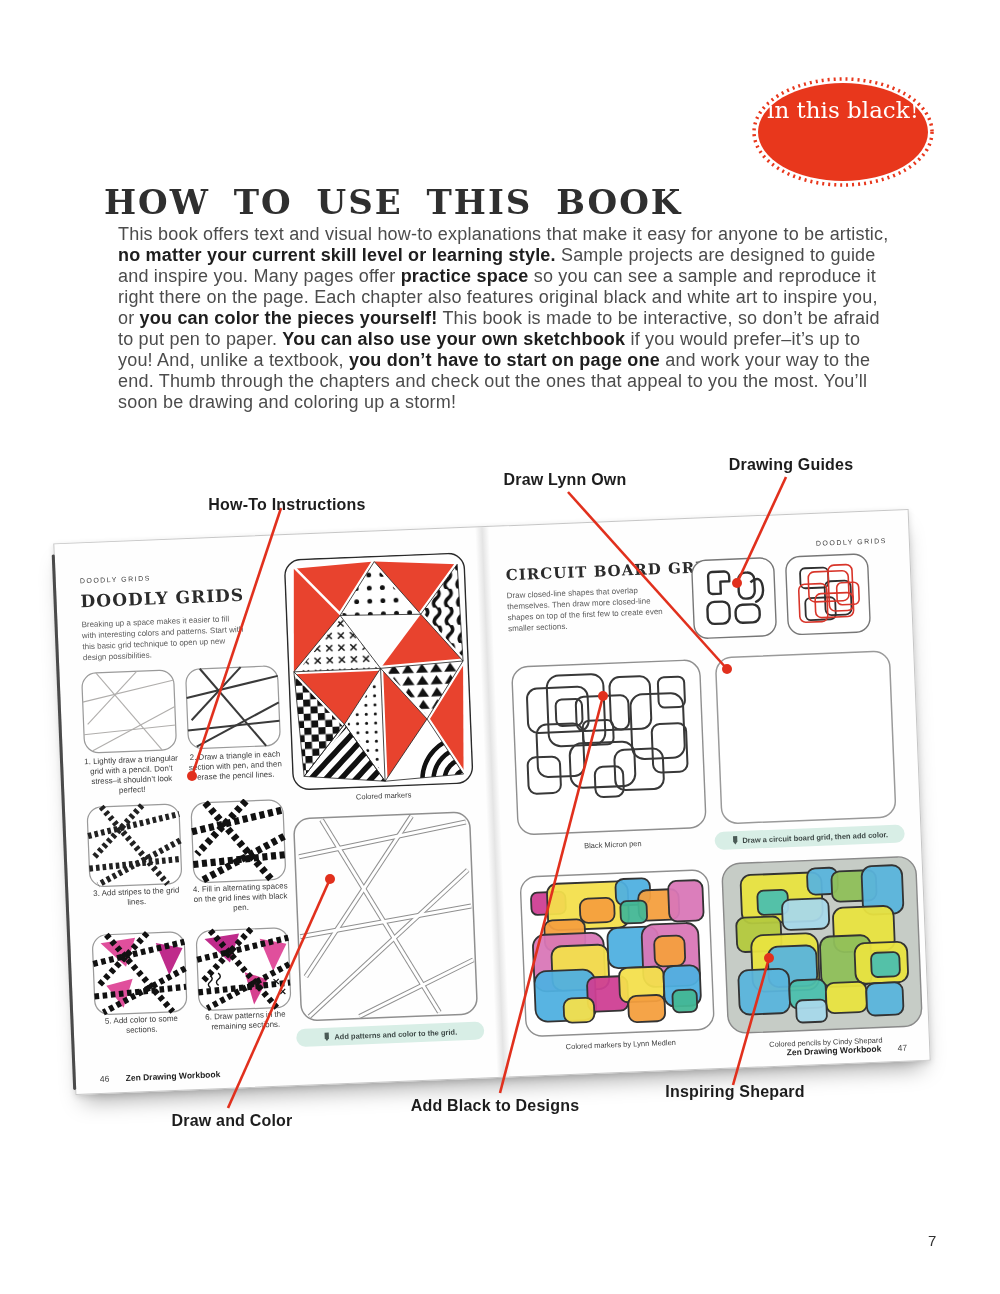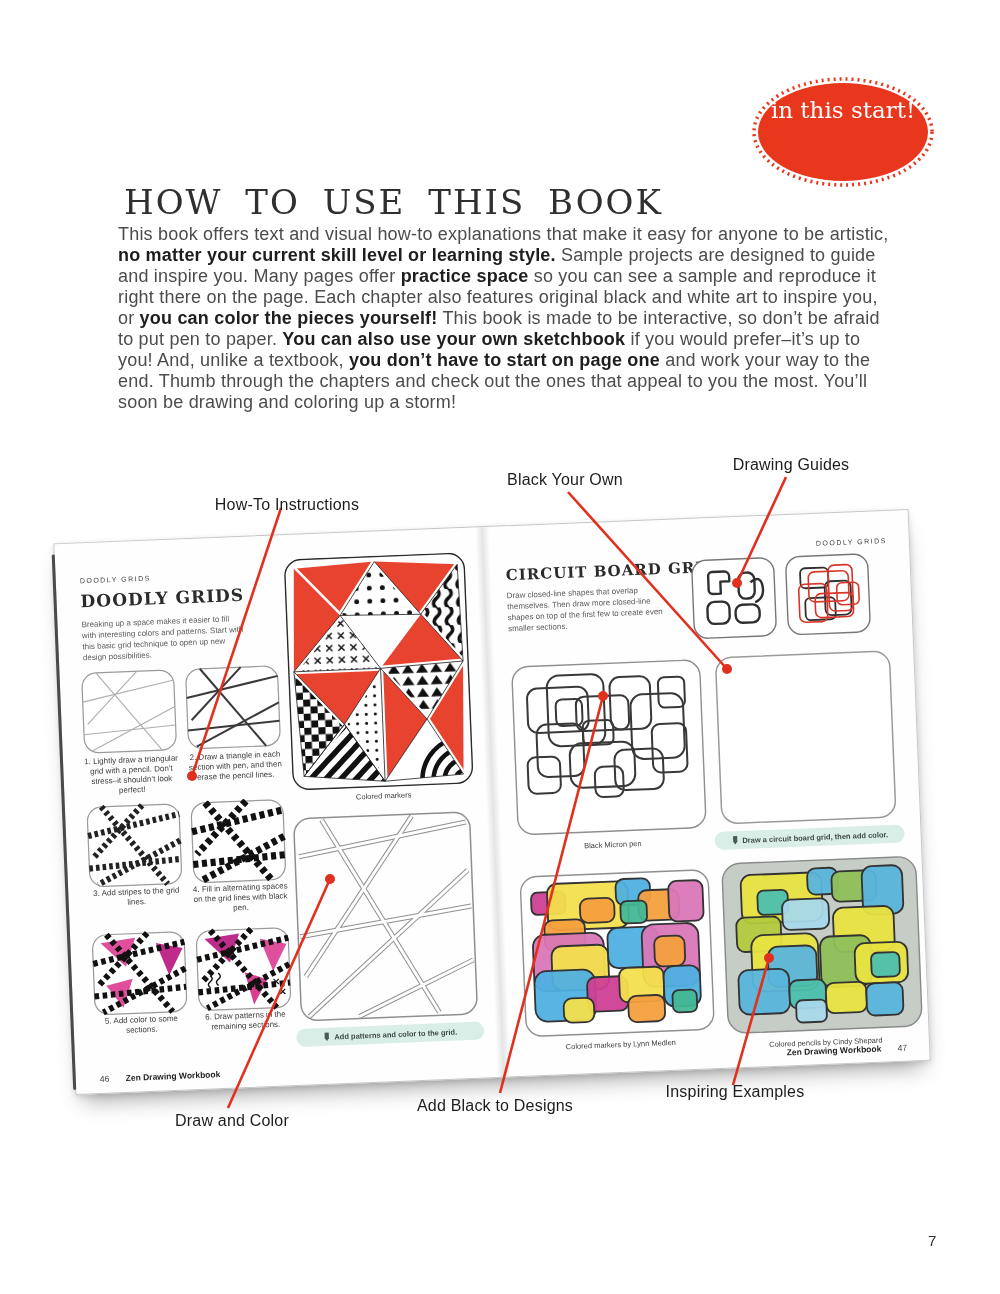--- a/index.html
+++ b/index.html
@@ -7,28 +7,28 @@
   body { position:relative; width:1000px; height:1294px; background:#ffffff; overflow:hidden;
          font-family:"Liberation Sans", sans-serif; color:#4a4a4a; }
 
   
   .badge { position:absolute; left:748px; top:74px; width:190px; height:116px; }
   .badge svg { position:absolute; left:0; top:0; }
   .badge .badge-text { position:absolute; left:0; top:22px; width:100%; text-align:center;
       font-family:"DejaVu Serif", serif; color:#ffffff; font-size:23px; line-height:28px; }
 
   
-  .headline { position:absolute; left:124px; top:182px; font-family:"DejaVu Serif", serif;
-      font-size:34px; font-weight:400; color:#2f2f2f; letter-spacing:2px; word-spacing:10px; }
+  .headline { position:absolute; left:104px; top:182px; font-family:"DejaVu Serif", serif;
+      font-size:34px; font-weight:700; color:#2f2f2f; letter-spacing:2px; word-spacing:10px; }
   .intro { position:absolute; left:118px; top:224px; width:776px; font-size:18px;
       line-height:21px; color:#4c4c4c; letter-spacing:0.2px; }
   .intro .b { font-weight:bold; color:#1e1e1e; }
 
   
-  .callout { position:absolute; transform:translateX(-50%); font-size:16px; font-weight:normal;
+  .callout { position:absolute; transform:translateX(-50%); font-size:16px; font-weight:bold;
       color:#1d1d1d; white-space:nowrap; z-index:6; letter-spacing:0.2px; }
 
   
   .overlay { position:absolute; left:0; top:0; z-index:5; pointer-events:none; }
 
   
   .spread { position:absolute; left:64px; top:526px; width:856px; height:552px;
       background:#fefefe; border:1px solid #c6c6c6; transform:rotate(-2.3deg);
       box-shadow:0 14px 22px -8px rgba(0,0,0,0.35), 0 2px 6px rgba(0,0,0,0.12); z-index:1; }
   .spread::before { content:""; position:absolute; left:-3px; top:10px; bottom:4px; width:3px;
@@ -108,33 +108,33 @@
     </pattern>
   </defs>
 </svg>
 
 <div class="badge">
   <svg width="190" height="116" viewBox="0 0 190 116">
     <ellipse cx="95" cy="58" rx="89" ry="53" fill="none" stroke="#e8371c" stroke-width="3.5" stroke-dasharray="2 4"></ellipse>
     <ellipse cx="95" cy="58" rx="85" ry="49" fill="#e8371c"></ellipse>
   </svg>
   <div class="badge-text">
-    <div>in this start!</div>
+    <div>in this black!</div>
   </div>
 </div>
 
 <h1 class="headline">HOW TO USE THIS BOOK</h1>
 <p class="intro"><span>This book offers text and visual how-to explanations that make it easy for anyone to be artistic, </span><span class="b">no matter your current skill level or learning style.</span><span> Sample projects are designed to guide and inspire you. Many pages offer </span><span class="b">practice space</span><span> so you can see a sample and reproduce it right there on the page. Each chapter also features original black and white art to inspire you, or </span><span class="b">you can color the pieces yourself!</span><span> This book is made to be interactive, so don’t be afraid to put pen to paper. </span><span class="b">You can also use your own sketchbook</span><span> if you would prefer–it’s up to you! And, unlike a textbook, </span><span class="b">you don’t have to start on page one</span><span> and work your way to the end. Thumb through the chapters and check out the ones that appeal to you the most. You’ll soon be drawing and coloring up a storm!</span></p>
 
 <div class="callout" style="left:287px; top:496px;">How-To Instructions</div>
-<div class="callout" style="left:565px; top:471px;">Black Your Own</div>
+<div class="callout" style="left:565px; top:471px;">Draw Lynn Own</div>
 <div class="callout" style="left:791px; top:456px;">Drawing Guides</div>
 <div class="callout" style="left:232px; top:1112px;">Draw and Color</div>
 <div class="callout" style="left:495px; top:1097px;">Add Black to Designs</div>
-<div class="callout" style="left:735px; top:1083px;">Inspiring Examples</div>
+<div class="callout" style="left:735px; top:1083px;">Inspiring Shepard</div>
 
 <div class="spread">
   <div class="gutter"></div>
 
   <div class="run-head" style="left:24px; top:34px;">DOODLY GRIDS</div>
   <div class="pg-title" style="left:24px; top:48px; font-size:17px;">DOODLY GRIDS</div>
   <div class="pg-intro" style="left:24px; top:76px; width:164px;">Breaking up a space makes it easier to fill with interesting colors and patterns. Start with this basic grid technique to open up new design possibilities.</div>
 
   <svg class="thumb" style="left:20px; top:128px;" width="96" height="84" viewBox="0 0 94 82">
     <rect x="2" y="2" width="90" height="78" rx="14" fill="#fff" stroke="#9a9a9a" stroke-width="1.2"></rect>

